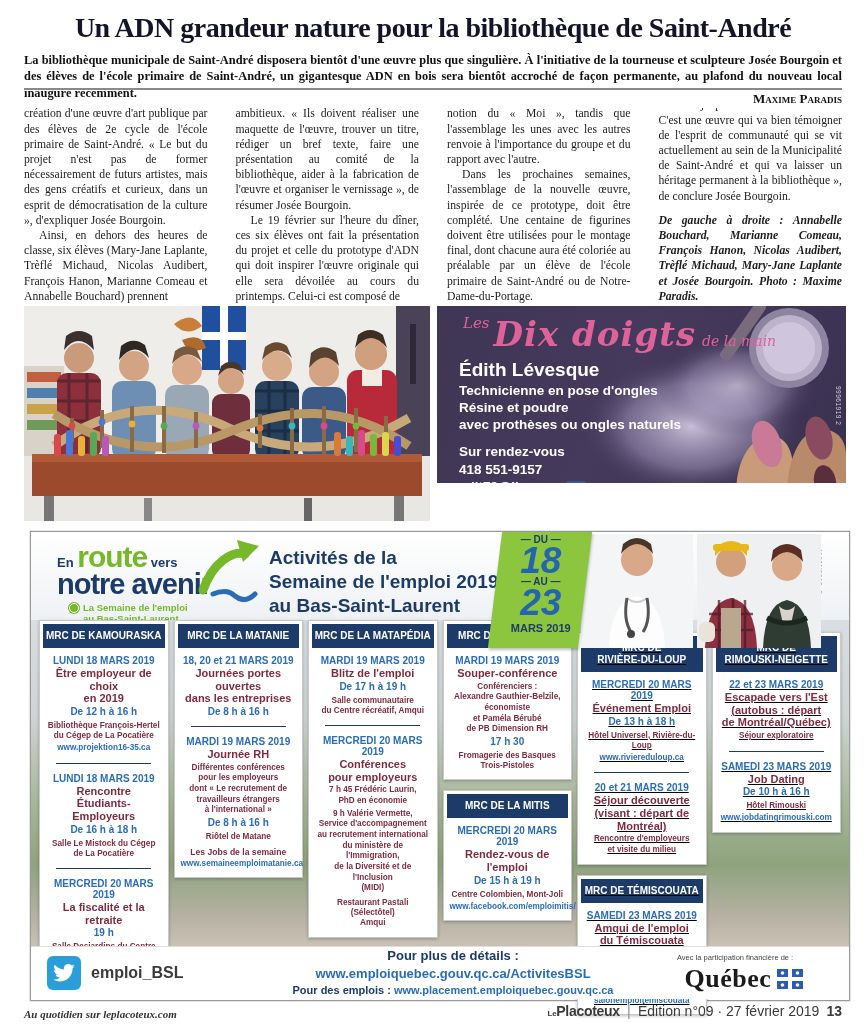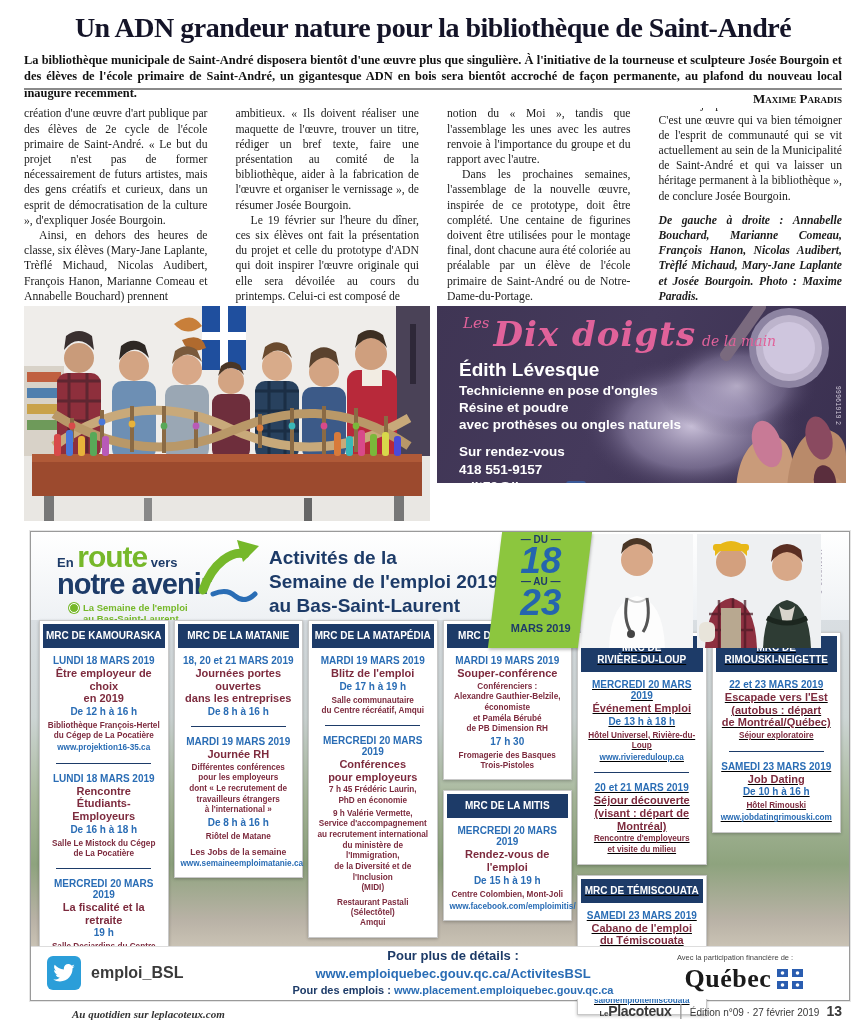--- a/index.html
+++ b/index.html
@@ -92,26 +92,26 @@
   .links .row2 { font-size:11px; font-weight:bold; color:#1d3b68; }
   .links .url { color:#2a6db5; cursor:pointer; }
   .qc-wrap { width:200px; text-align:center; padding-right:10px; }
   .qc-part { font-size:7.5px; color:#444; margin-bottom:2px; text-align:left; padding-left:28px; }
   .qc-mark { display:flex; align-items:center; justify-content:center; gap:6px; }
   .qc-word { font-family:"Liberation Serif", serif; font-weight:bold; font-size:26px; color:#1a1a1a; letter-spacing:0.5px; }
 
   
   .page-footer { position:absolute; bottom:4px; left:24px; right:24px; display:flex;
     justify-content:space-between; align-items:flex-end; }
-  .pf-left { font-family:"Liberation Serif", serif; font-style:italic; font-weight:bold; font-size:11px; color:#333;margin-left:48px; }
+  .pf-left { font-family:"Liberation Serif", serif; font-style:italic; font-weight:bold; font-size:11px; color:#333; }
   .pf-right { display:flex; align-items:baseline; gap:7px; color:#3a3a3a; }
   .pf-logo { font-size:14px; font-weight:bold; letter-spacing:-0.3px; }
   .pf-logo .le { font-size:8px; }
   .pf-sep { color:#999; }
-  .pf-ed { font-size:10px; }
+  .pf-ed { font-size:14px; }
   .pf-page { font-size:14px; font-weight:bold; }
 </style>
 </head>
 <body>
 
 <div class="page">
 
   <h1 class="headline">Un ADN grandeur nature pour la bibliothèque de Saint-André</h1>
   <p class="lede">La bibliothèque municipale de Saint-André disposera bientôt d'une œuvre plus que singulière. À l'initiative de la tourneuse et sculpteure Josée Bourgoin et des élèves de l'école primaire de Saint-André, un gigantesque ADN en bois sera bientôt accroché de façon permanente, au plafond du nouveau local inauguré récemment.</p>
   <div class="top-rule"></div>
@@ -389,21 +389,21 @@
               <div class="mrc-header">MRC DE
 RIVIÈRE-DU-LOUP</div>
               <div class="event"><div class="seg-date">MERCREDI 20 MARS 2019</div><div class="seg-title">Événement Emploi</div><div class="seg-time">De 13 h à 18 h</div><div class="seg-venue">Hôtel Universel, Rivière-du-Loup</div><div class="seg-url">www.riviereduloup.ca</div></div>
               <div class="ev-divider"></div>
               <div class="event"><div class="seg-date">20 et 21 MARS 2019</div><div class="seg-title">Séjour découverte
 (visant : départ de Montréal)</div><div class="seg-note">Rencontre d'employeurs
 et visite du milieu</div></div>
             </div>
             <div class="mrc-card">
               <div class="mrc-header">MRC DE TÉMISCOUATA</div>
-              <div class="event"><div class="seg-date">SAMEDI 23 MARS 2019</div><div class="seg-title">Cabano de l'emploi
+              <div class="event"><div class="seg-date">SAMEDI 23 MARS 2019</div><div class="seg-title">Amqui de l'emploi
 du Témiscouata</div><div class="seg-time">De 10 h à 17 h</div><div class="seg-venue">École secondaire de Cabano
 Témiscouata-sur-le-Lac</div><div class="seg-url">www.accesemploi.org/
 salonemploitemiscouata</div></div>
             </div>
           </div>
           <div class="mrc-col offset">
             <div class="mrc-card">
               <div class="mrc-header">MRC DE
 RIMOUSKI-NEIGETTE</div>
               <div class="event"><div class="seg-date">22 et 23 MARS 2019</div><div class="seg-title">Escapade vers l'Est

